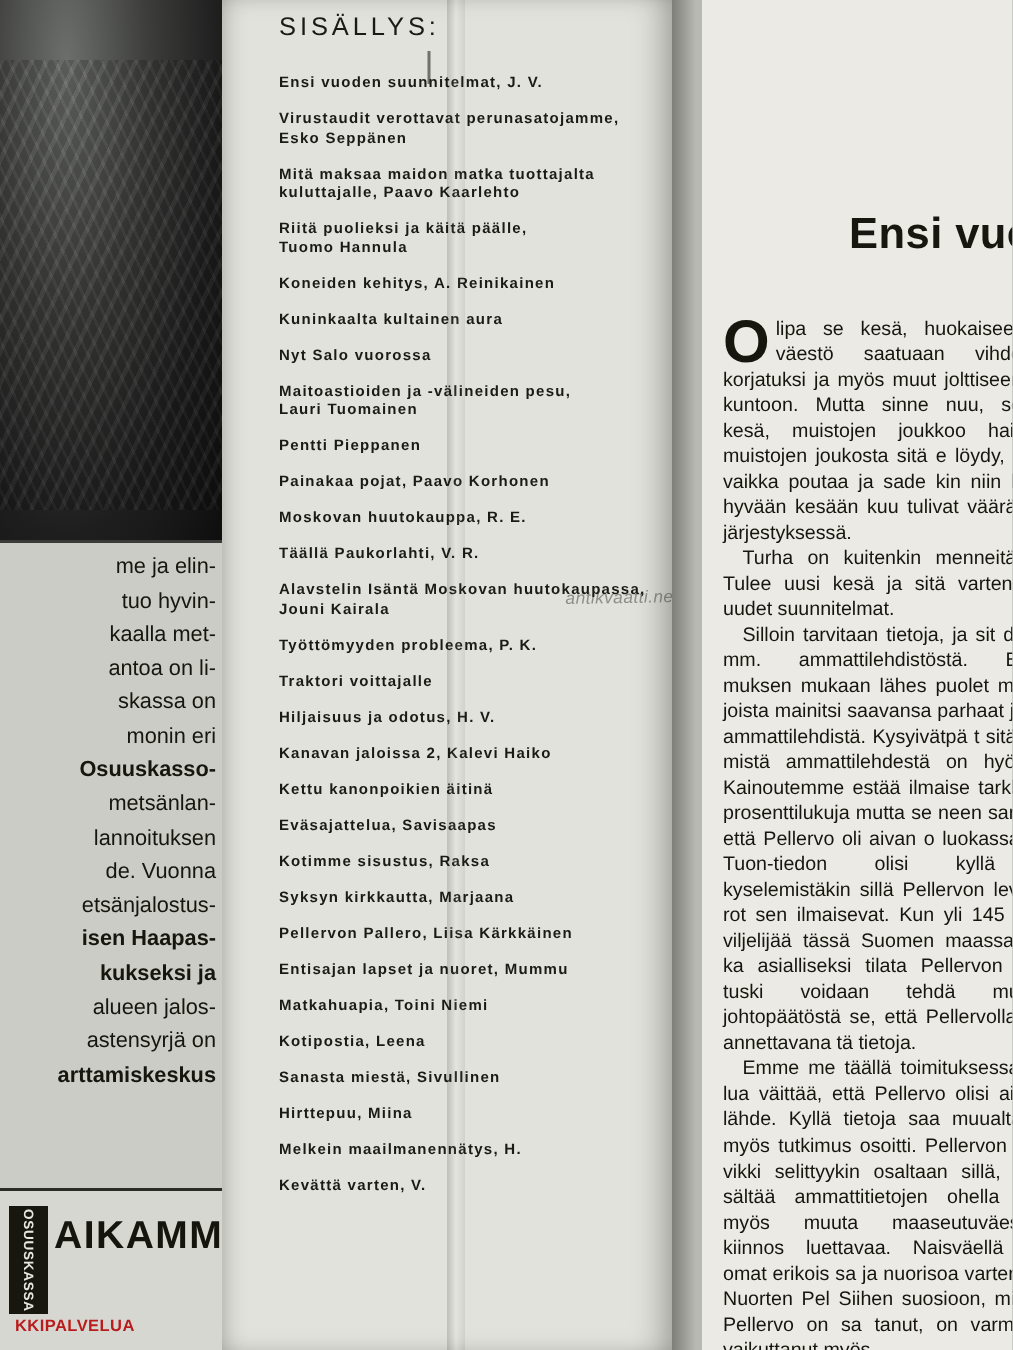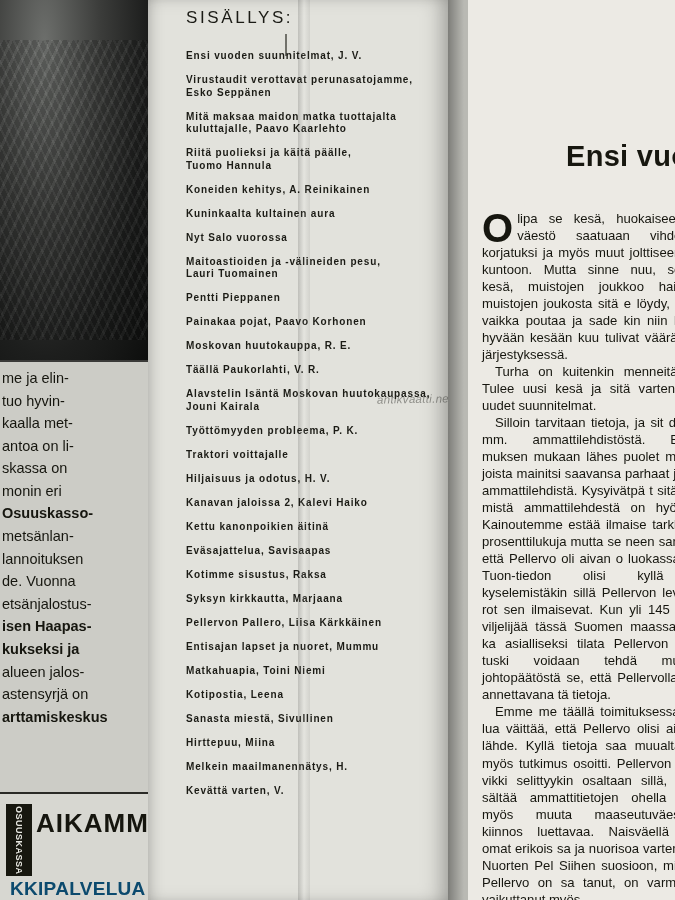--- a/index.html
+++ b/index.html
@@ -49,21 +49,21 @@
     left: 0;
     top: 362px;
     width: 148px;
     height: 430px;
     background: #ccccc6;
     color: #16160f;
     padding: 6px 4px 0 2px;
     box-sizing: border-box;
     font-size: 14.5px;
     line-height: 1.42;
-    text-align: left;
+    text-align: right;
     overflow: hidden;
   }
   .left-text p { margin: 0 0 2px 0; }
   .left-text .b { font-weight: bold; }
 
   .ad-box {
     position: absolute;
     left: 0;
     top: 792px;
     width: 148px;
@@ -93,23 +93,23 @@
     position: absolute;
     left: 36px; top: 14px;
     font-size: 26px;
     font-weight: bold;
     color: #15150e;
     letter-spacing: 1px;
   }
   .ad-sub {
     position: absolute;
     left: 10px; top: 84px;
-    font-size: 19px;
-    font-weight: bold;
-    color: #0c4a6e;
+    font-size: 11px;
+    font-weight: bold;
+    color: #b91c1c;
     letter-spacing: 0.3px;
   }
 
   
   .toc-col {
     position: absolute;
     left: 148px; top: 0;
     width: 300px;
     height: 900px;
     background: #e2e2dc;

